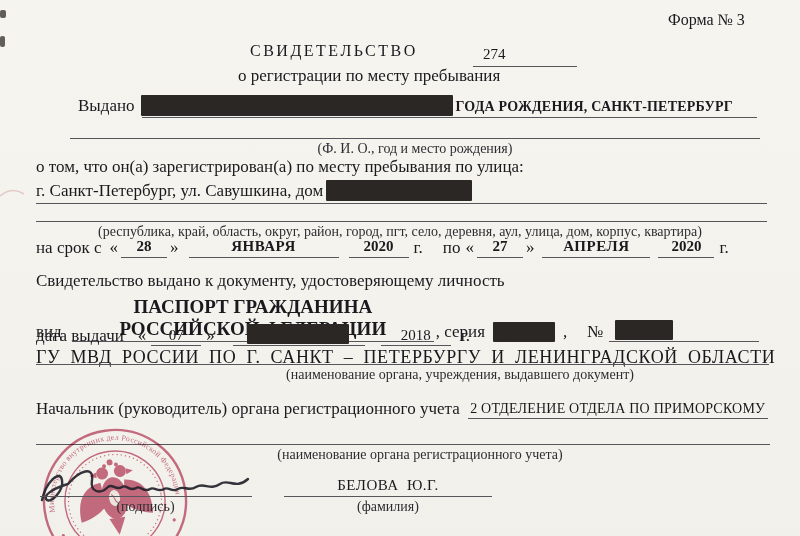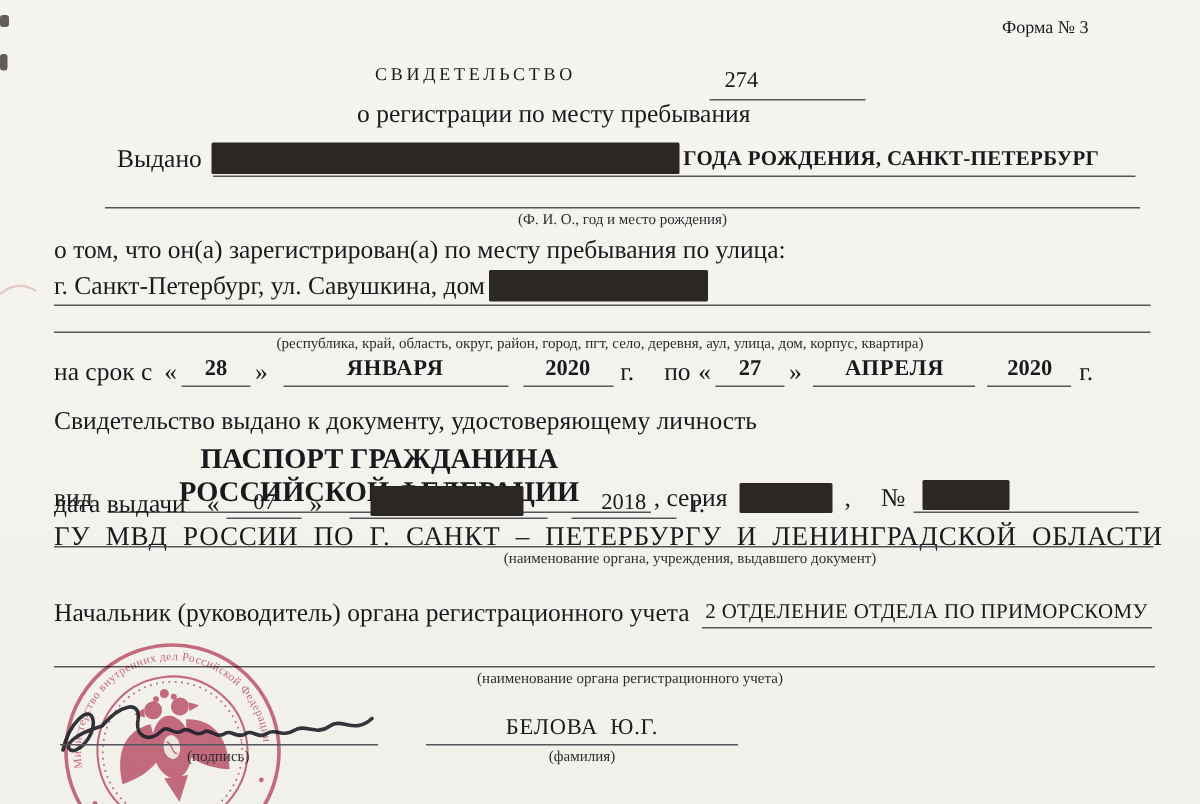--- a/index.html
+++ b/index.html
@@ -3,28 +3,28 @@
 <meta charset="utf-8">
 <style>
   html,body{margin:0;padding:0;background:#e8e6e2;}
   .page{position:relative;width:800px;height:536px;overflow:hidden;
         background:linear-gradient(180deg,#f6f4ef 0%,#f4f2ed 60%,#f2f0ea 100%);
         font-family:"Liberation Serif",serif;color:#1a191d;}
   .abs{position:absolute;}
   .row{position:absolute;display:flex;align-items:flex-end;}
   .t17{font-size:17px;line-height:1.15;}
   .t15{font-size:15px;line-height:1.15;}
-  .cap{position:absolute;font-size:10px;color:#2d2d31;text-align:center;line-height:1.1;}
+  .cap{position:absolute;font-size:14px;color:#2d2d31;text-align:center;line-height:1.1;}
   .rule{position:absolute;height:0;border-top:1.5px solid #56555b;}
   .ul{border-bottom:1.5px solid #56555b;}
   .field{display:inline-block;text-align:center;padding-bottom:1px;}
   .bold{font-weight:bold;}
   .redact{background:#2b2725;border-radius:1px;}
-  .form-label{font-size:12px;}
-  .title{font-size:12px;letter-spacing:2.5px;}
+  .form-label{font-size:16px;}
+  .title{font-size:16px;letter-spacing:2.5px;}
   .subtitle{font-size:17px;}
   .num{font-size:15px;}
   .suffix{font-size:14px;font-weight:bold;letter-spacing:.2px;padding-bottom:1px;}
   .issuer{font-size:18px;letter-spacing:.6px;word-spacing:5px;}
   .authv{font-size:14px;letter-spacing:.2px;}
   .wsp{word-spacing:3px;}
   .stamp{position:absolute;mix-blend-mode:multiply;opacity:.82;filter:blur(.2px);}
   .stampfill{fill:#c2516e;}
   .stampstroke{stroke:#c2516e;fill:none;}
   .sig{position:absolute;}

